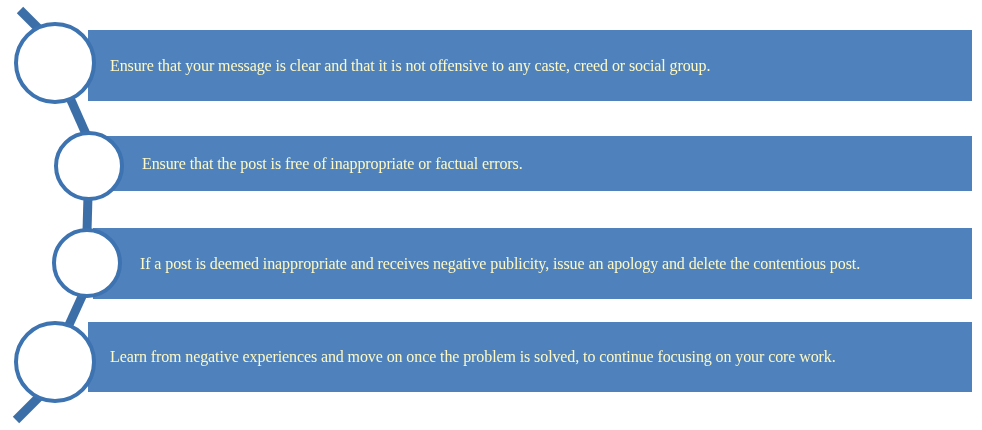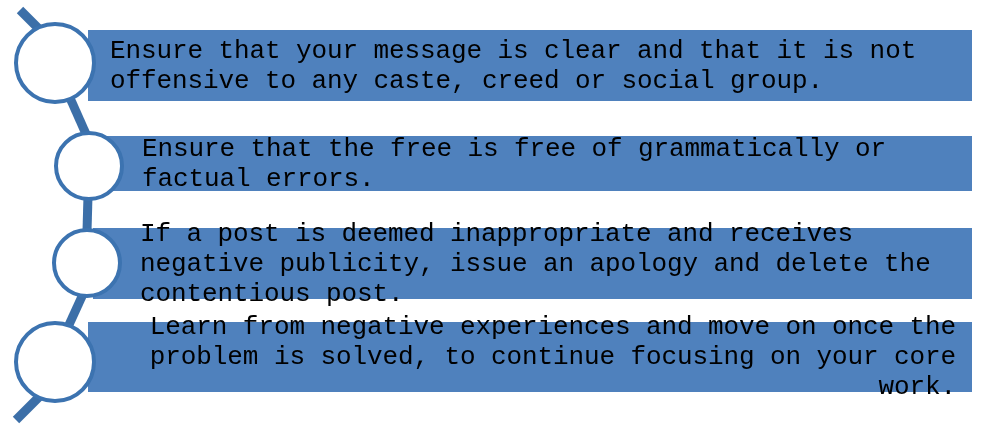--- a/index.html
+++ b/index.html
@@ -28,23 +28,23 @@
     pointer-events: none;
   }
   .step-bar {
     position: absolute;
     background: #4f81bd;
     box-sizing: border-box;
     display: flex;
     align-items: center;
   }
   .step-bar-text {
-    color: #000000;
-    font-family: Liberation Mono, monospace;
-    font-size: 26px;
+    color: #fef9c3;
+    font-family: Liberation Serif, serif;
+    font-size: 16px;
     line-height: 30px;
     letter-spacing: -0.1px;
     padding-left: 18px;
     padding-right: 16px;
     white-space: pre-line;
   }
   
   #bar-1 { left: 88px;  top: 30px;  width: 884px; height: 71px; }
   #bar-2 { left: 95px;  top: 136px; width: 877px; height: 55px; }
   #bar-3 { left: 93px;  top: 228px; width: 879px; height: 71px; }
@@ -83,21 +83,21 @@
     <line x1="84" y1="292" x2="68" y2="327" stroke="#3c6fa8" stroke-width="9" stroke-linecap="butt"></line>
 
     <line x1="44" y1="392" x2="16" y2="420" stroke="#3c6fa8" stroke-width="9" stroke-linecap="butt"></line>
   </svg>
 
   <div class="step-bar" id="bar-1">
     <div class="step-bar-text">Ensure that your message is clear and that it is not offensive to any caste, creed or social group.</div>
   </div>
 
   <div class="step-bar" id="bar-2">
-    <div class="step-bar-text">Ensure that the free is free of grammatically or factual errors.</div>
+    <div class="step-bar-text">Ensure that the post is free of inappropriate or factual errors.</div>
   </div>
 
   <div class="step-bar" id="bar-3">
     <div class="step-bar-text">If a post is deemed inappropriate and receives negative publicity, issue an apology and delete the contentious post.</div>
   </div>
 
   <div class="step-bar" id="bar-4">
     <div class="step-bar-text">Learn from negative experiences and move on once the problem is solved, to continue focusing on your core work.</div>
   </div>
 

